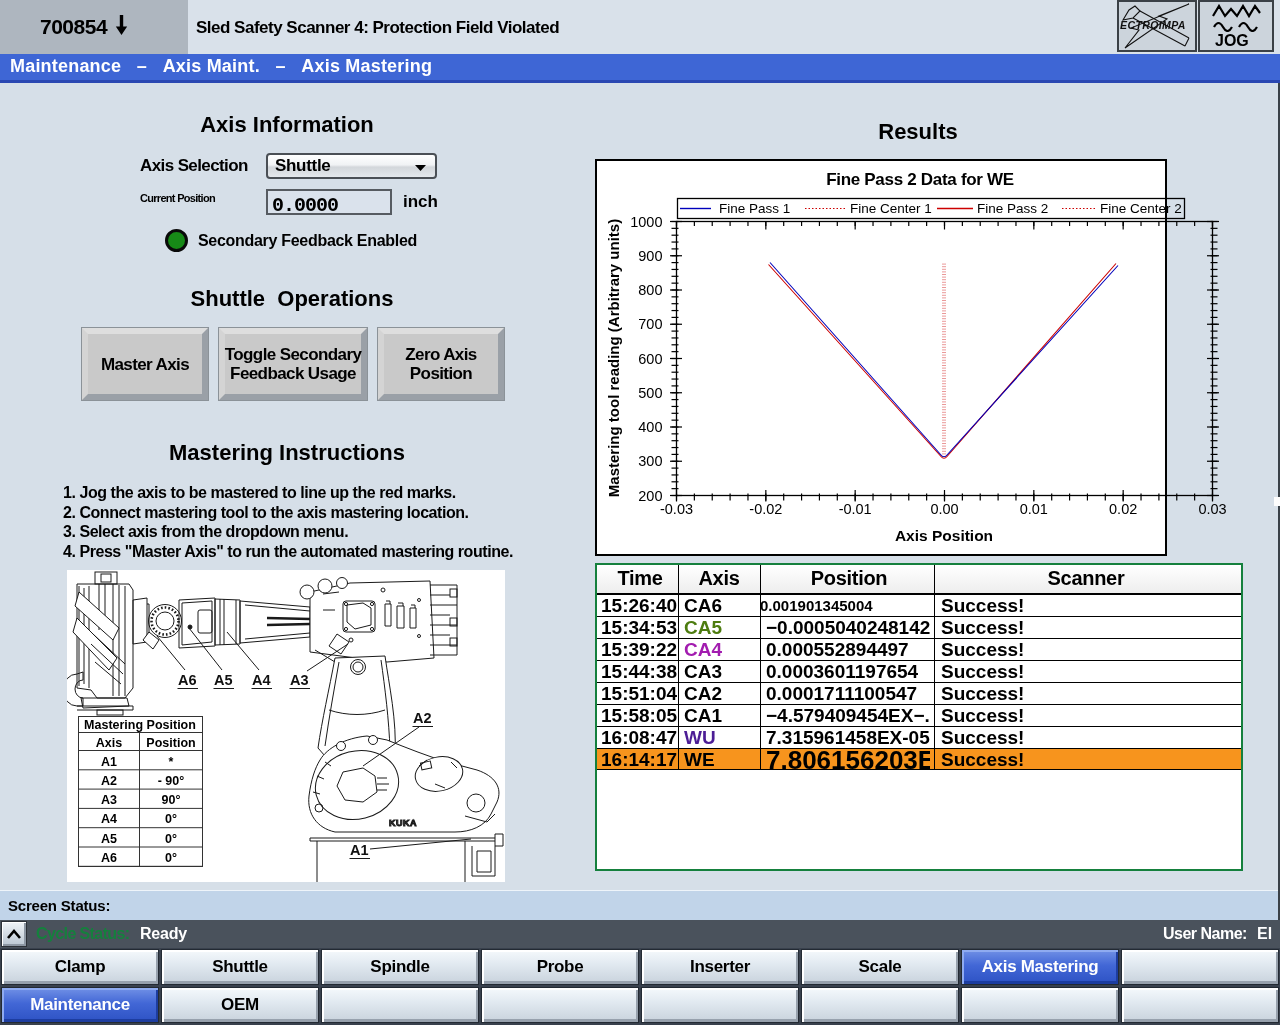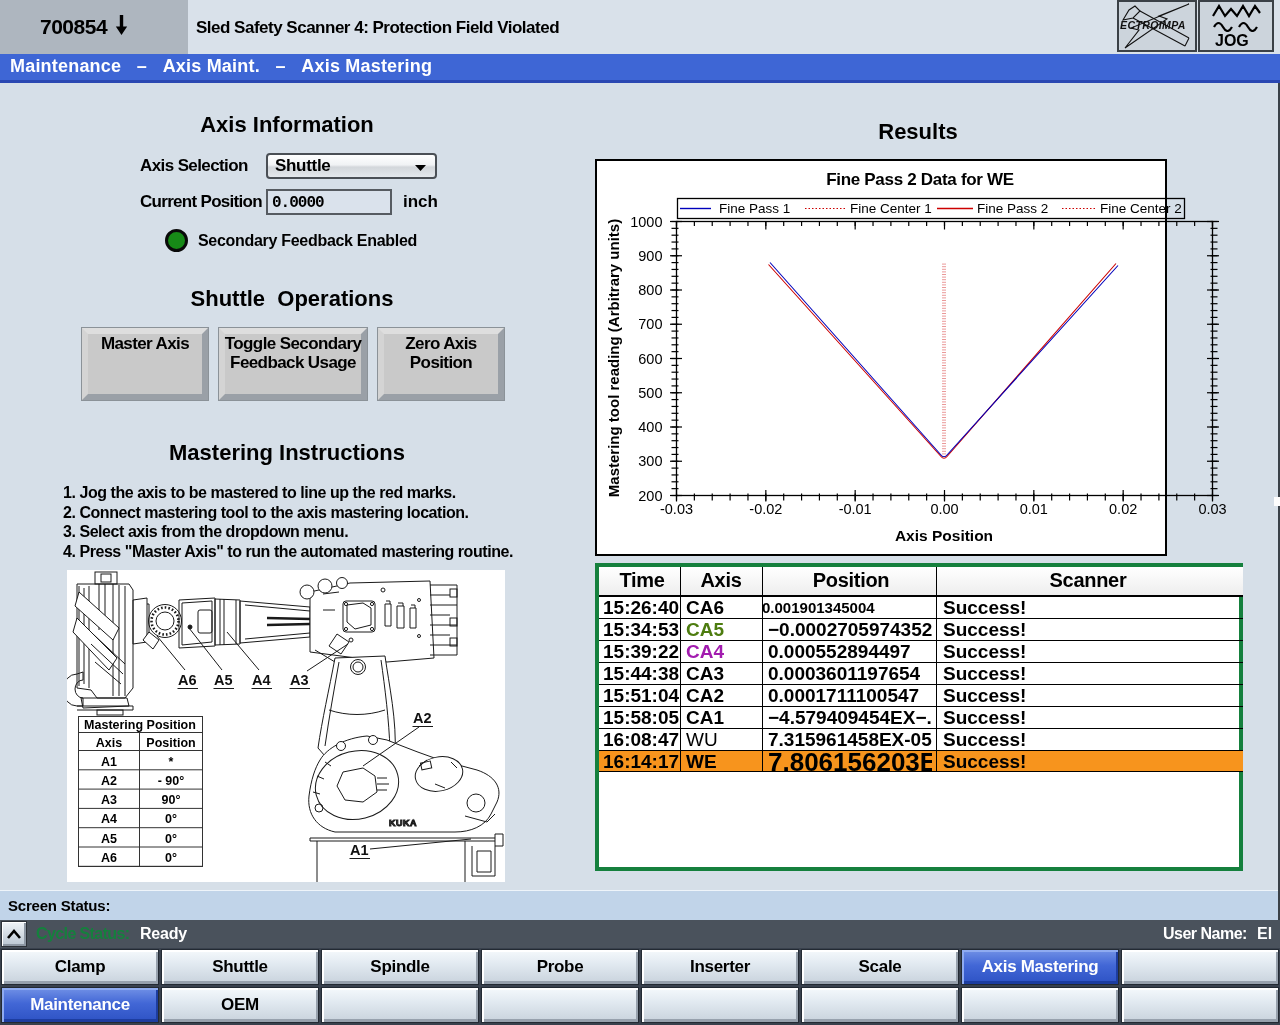--- a/index.html
+++ b/index.html
@@ -39,41 +39,41 @@
 <div class="a" style="left:10px;top:56px;font-size:18px;font-weight:bold;color:#fff;letter-spacing:0.2px">Maintenance&nbsp;&nbsp;&nbsp;–&nbsp;&nbsp;&nbsp;Axis Maint.&nbsp;&nbsp;&nbsp;–&nbsp;&nbsp;&nbsp;Axis Mastering</div>
 
 <div class="a bld" style="left:87px;top:112px;width:400px;text-align:center;font-size:22px">Axis Information</div>
 <div class="a bld" style="left:140px;top:156px;font-size:17px;letter-spacing:-0.6px">Axis Selection</div>
 <div class="a" style="left:266px;top:153px;width:171px;height:26px;box-sizing:border-box;border:2px solid #4a4f55;border-radius:4px;background:linear-gradient(180deg,#ffffff 0%,#f0f2f4 45%,#d2d6da 55%,#e4e8ec 100%)">
   <div class="bld" style="font-size:17px;padding:1px 0 0 7px;letter-spacing:-0.3px">Shuttle</div>
   <svg class="a" style="right:9px;top:10px" width="11" height="6" viewBox="0 0 11 6">
       <path d="M0 0h11L5.5 6z" fill="#000"></path>
     </svg>
 </div>
-<div class="a bld" style="left:140px;top:192px;font-size:17px;letter-spacing:-0.7px">Current Position</div>
+<div class="a bld" style="left:140px;top:192px;font-size:11px;letter-spacing:-0.7px">Current Position</div>
 <div class="a" style="left:266px;top:189px;width:126px;height:26px;box-sizing:border-box;border:2px solid #565b61;background:#dae2ec">
-  <div style="font-family:'Liberation Mono',monospace;font-weight:bold;font-size:16px;letter-spacing:-1px;padding:3px 16px 0 4px">0.0000</div>
+  <div style="font-family:'Liberation Mono',monospace;font-weight:bold;font-size:20px;letter-spacing:-1px;padding:3px 16px 0 4px">0.0000</div>
 </div>
 <div class="a bld" style="left:403px;top:192px;font-size:17px">inch</div>
 <div class="a" style="left:165px;top:229px;width:23px;height:23px;border-radius:50%;background:#178a17;border:3px solid #0a0a0a;box-sizing:border-box"></div>
 <div class="a bld" style="left:198px;top:232px;font-size:16px;letter-spacing:-0.3px">Secondary Feedback Enabled</div>
 
 <div class="a bld" style="left:92px;top:286px;width:400px;text-align:center;font-size:22px">Shuttle&nbsp; Operations</div>
 
 <div class="a opbtn" style="left:82px;top:328px;width:126px;height:72px">
     <span>Master Axis</span>
   </div>
 <div class="a opbtn" style="left:219px;top:328px;width:148px;height:72px">
     <span>Toggle Secondary<br>Feedback Usage</span>
   </div>
 <div class="a opbtn" style="left:378px;top:328px;width:126px;height:72px">
     <span>Zero Axis<br>Position</span>
   </div>
 <style>
-.opbtn{box-sizing:border-box;background:#c9c9c9;border:6px solid;border-color:#dedede #9aa0a7 #9aa0a7 #d4d4d4;box-shadow:0 0 0 1px #8b9298;display:flex;justify-content:center;text-align:center}
+.opbtn{box-sizing:border-box;background:#c9c9c9;border:6px solid;border-color:#dedede #9aa0a7 #9aa0a7 #d4d4d4;box-shadow:0 0 0 1px #8b9298;display:flex;align-items:center;justify-content:center;text-align:center}
 .opbtn span{font-weight:bold;font-size:17px;line-height:19px;letter-spacing:-0.6px;color:#000;white-space:nowrap}
 </style>
 
 <div class="a bld" style="left:87px;top:440px;width:400px;text-align:center;font-size:22px">Mastering Instructions</div>
 <div class="a bld" style="left:63px;top:483px;font-size:16px;line-height:19.6px;letter-spacing:-0.45px">
 1. Jog the axis to be mastered to line up the red marks.<br>
 2. Connect mastering tool to the axis mastering location.<br>
 3. Select axis from the dropdown menu.<br>
 4. Press "Master Axis" to run the automated mastering routine.
 </div>
@@ -411,21 +411,21 @@
         <text x="615.50" y="353" text-anchor="middle" font-size="14.5">0.03</text>
       </g>
 <text x="347" y="380" text-anchor="middle" font-family="Liberation Sans" font-size="15.5" font-weight="bold" fill="#000">Axis Position</text>
 <text x="22" y="197" text-anchor="middle" font-family="Liberation Sans" font-size="15" font-weight="bold" fill="#000" transform="rotate(-90 22 197)">Mastering tool reading (Arbitrary units)</text>
 <path d="M346 296 L346 102 M348 296 L348 102" stroke="#cc0000" stroke-width="0.8" fill="none" stroke-dasharray="1 1.6"></path>
 <path d="M171.5 103.5 L344 295.5 Q347 299 350 295.5 L519 102.5" stroke="#cc0000" stroke-width="1.1" fill="none"></path>
 <path d="M173 101.5 L344 294 Q347 297.5 350 294 L521 104.5" stroke="#0000bb" stroke-width="1.1" fill="none"></path>
 </svg>
 </div>
 
-<div class="a" style="left:595px;top:563px;width:648px;height:308px;background:#fff;border:4px solid #15803d;box-sizing:border-box">
+<div class="a" style="left:595px;top:563px;width:648px;height:308px;background:#fff;border:2px solid #15803d;box-sizing:border-box">
 <div style="position:absolute;left:0;top:0;width:644px;height:29px;background:linear-gradient(180deg,#ffffff,#ededed)"></div>
 <div style="position:absolute;left:0;top:183px;width:644px;height:22px;background:#f7941d"></div>
 <div style="position:absolute;left:0;top:28px;width:644px;height:2px;background:#000"></div>
 <div style="position:absolute;left:81px;top:0;width:1px;height:205px;background:#000"></div>
 <div style="position:absolute;left:163px;top:0;width:1px;height:205px;background:#000"></div>
 <div style="position:absolute;left:337px;top:0;width:1px;height:205px;background:#000"></div>
 <div style="position:absolute;left:0;top:51px;width:644px;height:1px;background:#000"></div>
 <div style="position:absolute;left:0;top:73px;width:644px;height:1px;background:#000"></div>
 <div style="position:absolute;left:0;top:95px;width:644px;height:1px;background:#000"></div>
 <div style="position:absolute;left:0;top:117px;width:644px;height:1px;background:#000"></div>
@@ -436,40 +436,40 @@
 <div style="position:absolute;left:-37px;top:2px;width:160px;text-align:center;font-weight:bold;font-size:20px;letter-spacing:-0.3px;color:#000">Time</div>
 <div style="position:absolute;left:42px;top:2px;width:160px;text-align:center;font-weight:bold;font-size:20px;letter-spacing:-0.3px;color:#000">Axis</div>
 <div style="position:absolute;left:172px;top:2px;width:160px;text-align:center;font-weight:bold;font-size:20px;letter-spacing:-0.3px;color:#000">Position</div>
 <div style="position:absolute;left:409px;top:2px;width:160px;text-align:center;font-weight:bold;font-size:20px;letter-spacing:-0.3px;color:#000">Scanner</div>
 <div style="position:absolute;top:30px;height:22px;line-height:22px;font-weight:bold;font-size:19px;letter-spacing:0px;color:#000;white-space:nowrap;left:4px">15:26:40</div>
 <div style="position:absolute;top:30px;height:22px;line-height:22px;font-weight:bold;font-size:19px;letter-spacing:0px;color:#000;white-space:nowrap;left:87px">CA6</div>
 <div style="position:absolute;top:30px;height:22px;line-height:22px;font-weight:bold;font-size:15px;letter-spacing:0px;color:#000;white-space:nowrap;left:163px;width:164px;overflow:hidden">0.001901345004</div>
 <div style="position:absolute;top:30px;height:22px;line-height:22px;font-weight:bold;font-size:19px;letter-spacing:0px;color:#000;white-space:nowrap;left:344px">Success!</div>
 <div style="position:absolute;top:52px;height:22px;line-height:22px;font-weight:bold;font-size:19px;letter-spacing:0px;color:#000;white-space:nowrap;left:4px">15:34:53</div>
 <div style="position:absolute;top:52px;height:22px;line-height:22px;font-weight:bold;font-size:19px;letter-spacing:0px;color:#4d7c0f;white-space:nowrap;left:87px">CA5</div>
-<div style="position:absolute;top:52px;height:22px;line-height:22px;font-weight:bold;font-size:19px;letter-spacing:0px;color:#000;white-space:nowrap;left:169px;width:164px;overflow:hidden">−0.0002705974352</div>
+<div style="position:absolute;top:52px;height:22px;line-height:22px;font-weight:bold;font-size:19px;letter-spacing:0px;color:#000;white-space:nowrap;left:169px;width:164px;overflow:hidden">−0.0005040248142</div>
 <div style="position:absolute;top:52px;height:22px;line-height:22px;font-weight:bold;font-size:19px;letter-spacing:0px;color:#000;white-space:nowrap;left:344px">Success!</div>
 <div style="position:absolute;top:74px;height:22px;line-height:22px;font-weight:bold;font-size:19px;letter-spacing:0px;color:#000;white-space:nowrap;left:4px">15:39:22</div>
 <div style="position:absolute;top:74px;height:22px;line-height:22px;font-weight:bold;font-size:19px;letter-spacing:0px;color:#a21caf;white-space:nowrap;left:87px">CA4</div>
 <div style="position:absolute;top:74px;height:22px;line-height:22px;font-weight:bold;font-size:19px;letter-spacing:0px;color:#000;white-space:nowrap;left:169px;width:164px;overflow:hidden">0.000552894497</div>
 <div style="position:absolute;top:74px;height:22px;line-height:22px;font-weight:bold;font-size:19px;letter-spacing:0px;color:#000;white-space:nowrap;left:344px">Success!</div>
 <div style="position:absolute;top:96px;height:22px;line-height:22px;font-weight:bold;font-size:19px;letter-spacing:0px;color:#000;white-space:nowrap;left:4px">15:44:38</div>
 <div style="position:absolute;top:96px;height:22px;line-height:22px;font-weight:bold;font-size:19px;letter-spacing:0px;color:#000;white-space:nowrap;left:87px">CA3</div>
 <div style="position:absolute;top:96px;height:22px;line-height:22px;font-weight:bold;font-size:19px;letter-spacing:0px;color:#000;white-space:nowrap;left:169px;width:164px;overflow:hidden">0.0003601197654</div>
 <div style="position:absolute;top:96px;height:22px;line-height:22px;font-weight:bold;font-size:19px;letter-spacing:0px;color:#000;white-space:nowrap;left:344px">Success!</div>
 <div style="position:absolute;top:118px;height:22px;line-height:22px;font-weight:bold;font-size:19px;letter-spacing:0px;color:#000;white-space:nowrap;left:4px">15:51:04</div>
 <div style="position:absolute;top:118px;height:22px;line-height:22px;font-weight:bold;font-size:19px;letter-spacing:0px;color:#000;white-space:nowrap;left:87px">CA2</div>
 <div style="position:absolute;top:118px;height:22px;line-height:22px;font-weight:bold;font-size:19px;letter-spacing:0px;color:#000;white-space:nowrap;left:169px;width:164px;overflow:hidden">0.0001711100547</div>
 <div style="position:absolute;top:118px;height:22px;line-height:22px;font-weight:bold;font-size:19px;letter-spacing:0px;color:#000;white-space:nowrap;left:344px">Success!</div>
 <div style="position:absolute;top:140px;height:22px;line-height:22px;font-weight:bold;font-size:19px;letter-spacing:0px;color:#000;white-space:nowrap;left:4px">15:58:05</div>
 <div style="position:absolute;top:140px;height:22px;line-height:22px;font-weight:bold;font-size:19px;letter-spacing:0px;color:#000;white-space:nowrap;left:87px">CA1</div>
 <div style="position:absolute;top:140px;height:22px;line-height:22px;font-weight:bold;font-size:19px;letter-spacing:0px;color:#000;white-space:nowrap;left:169px;width:164px;overflow:hidden">−4.579409454EX−...</div>
 <div style="position:absolute;top:140px;height:22px;line-height:22px;font-weight:bold;font-size:19px;letter-spacing:0px;color:#000;white-space:nowrap;left:344px">Success!</div>
 <div style="position:absolute;top:162px;height:22px;line-height:22px;font-weight:bold;font-size:19px;letter-spacing:0px;color:#000;white-space:nowrap;left:4px">16:08:47</div>
-<div style="position:absolute;top:162px;height:22px;line-height:22px;font-weight:normal;font-size:19px;letter-spacing:0px;color:#000000;white-space:nowrap;left:87px">WU</div>
+<div style="position:absolute;top:162px;height:22px;line-height:22px;font-weight:bold;font-size:19px;letter-spacing:0px;color:#4c1d95;white-space:nowrap;left:87px">WU</div>
 <div style="position:absolute;top:162px;height:22px;line-height:22px;font-weight:bold;font-size:19px;letter-spacing:0px;color:#000;white-space:nowrap;left:169px;width:164px;overflow:hidden">7.315961458EX-05</div>
 <div style="position:absolute;top:162px;height:22px;line-height:22px;font-weight:bold;font-size:19px;letter-spacing:0px;color:#000;white-space:nowrap;left:344px">Success!</div>
 <div style="position:absolute;top:184px;height:22px;line-height:22px;font-weight:bold;font-size:19px;letter-spacing:0px;color:#000;white-space:nowrap;left:4px">16:14:17</div>
 <div style="position:absolute;top:184px;height:22px;line-height:22px;font-weight:bold;font-size:19px;letter-spacing:0px;color:#000;white-space:nowrap;left:87px">WE</div>
 <div style="position:absolute;top:184px;height:22px;line-height:22px;font-weight:bold;font-size:26px;letter-spacing:0px;color:#000;white-space:nowrap;left:169px;width:164px;overflow:hidden">7.806156203EX-05</div>
 <div style="position:absolute;top:184px;height:22px;line-height:22px;font-weight:bold;font-size:19px;letter-spacing:0px;color:#000;white-space:nowrap;left:344px">Success!</div>
 </div>
 
 <div class="a" style="left:0;top:890px;width:1280px;height:30px;background:#c1d4e9;border-top:1px solid #eef4fa;box-sizing:border-box"></div>
 <div class="a bld" style="left:8px;top:897px;font-size:15px;letter-spacing:-0.2px">Screen Status:</div>

